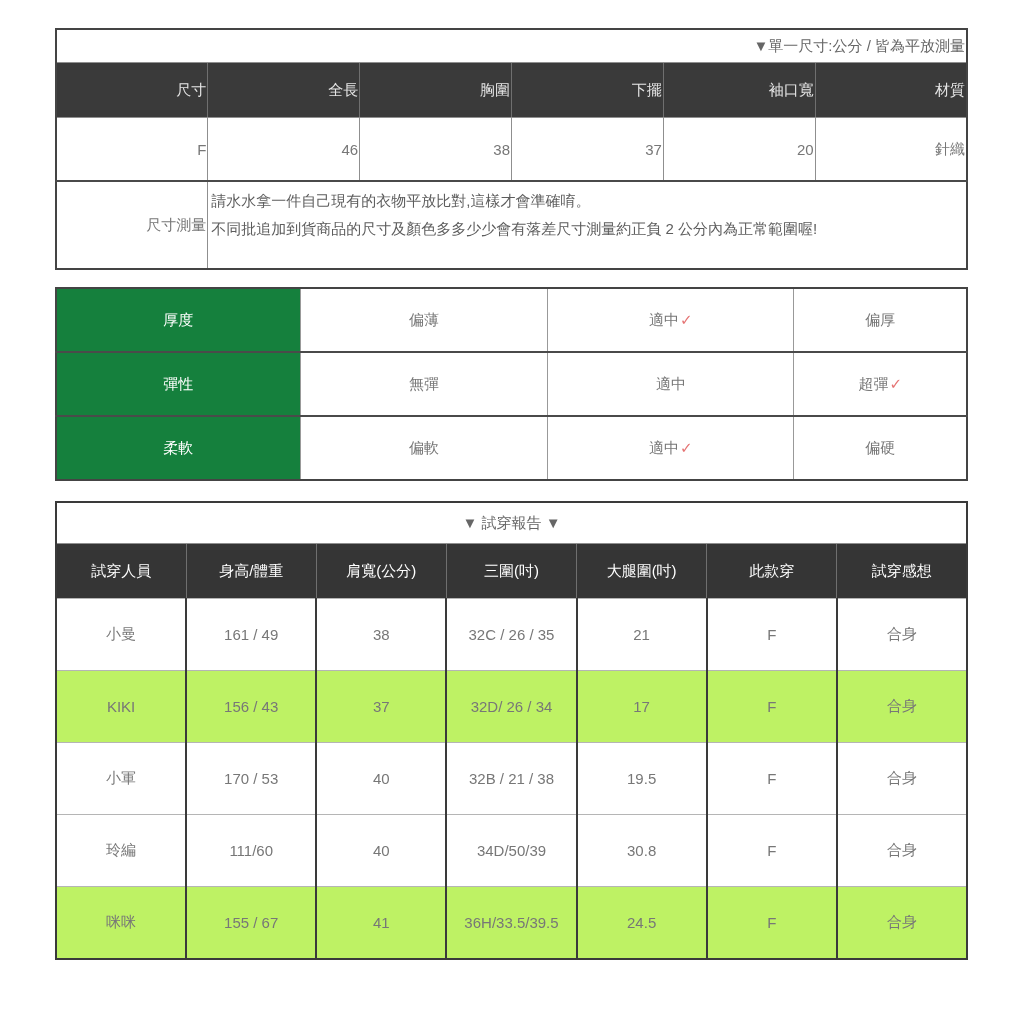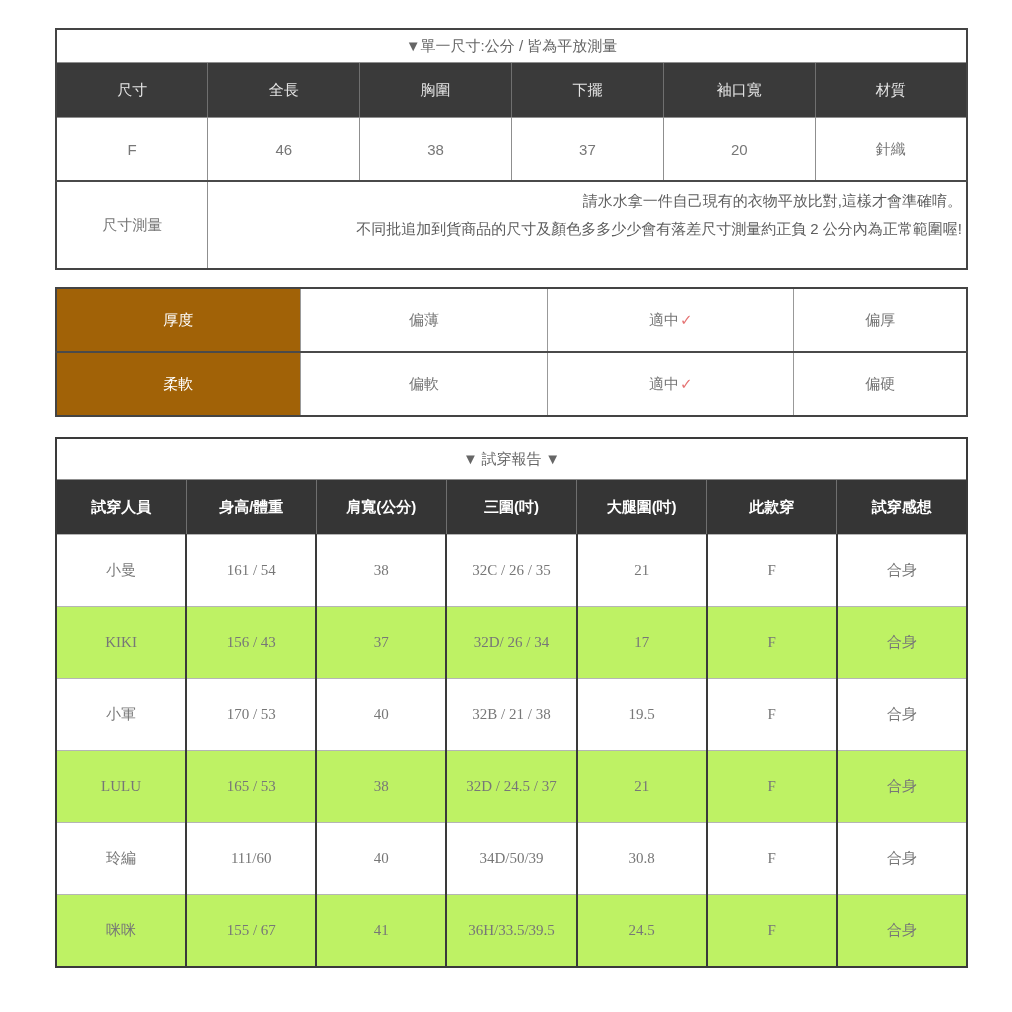--- a/index.html
+++ b/index.html
@@ -16,83 +16,82 @@
   table {
     border-collapse: collapse;
     width: 100%;
     table-layout: fixed;
     font-size: 15px;
     color: #777;
     text-align: center;
   }
   
   .t1 { border: 2px solid #444; margin-bottom: 17px; }
-  .t1 td, .t1 th { border: 1px solid #8f8f8f; }
+  .t1 td, .t1 th { border: 1px solid #8f8f8f; text-align: right; }
   .t1 .title-cell {
     height: 30px;
     color: #666;
     background: #fff;
     font-weight: normal;
   }
   .t1 th.dark {
     background: #3a3a3a;
     color: #e5e5e5;
     height: 52px;
     font-weight: normal;
     border-left: 1px solid #6f6f6f;
     border-right: 1px solid #6f6f6f;
   }
   .t1 td.value { height: 60px; background: #fff; }
   .t1 tr.note-row td { border-top: 2px solid #4a4a4a; }
   .t1 .note-label { height: 84px; vertical-align: middle; }
   .t1 .note-cell {
-    text-align: right;
+    text-align: left;
     vertical-align: top;
     padding: 5px 4px 24px 3px;
     color: #5d5d5d;
     line-height: 28px;
   }
   
   .t2 { border: 2px solid #444; margin-bottom: 20px; }
   .t2 td, .t2 th { border: 1px solid #999; height: 60px; }
   .t2 tr + tr td, .t2 tr + tr th { border-top: 2px solid #4a4a4a; }
   .t2 th.attr-label {
-    background: #a16207;
+    background: #15803d;
     color: #fff;
     font-weight: normal;
   }
   .t2 col.c-label { width: 26.8%; }
   .t2 col.c-opt1  { width: 27.2%; }
   .t2 col.c-opt2  { width: 27.0%; }
   .t2 col.c-opt3  { width: 19.0%; }
   .check { color: #e57373; margin-left: 1px; }
   
   .t3 { border: 2px solid #3a3a3a; }
   .t3 .title-cell {
     height: 38px;
     color: #666;
     background: #fff;
     border-bottom: 1px solid #8f8f8f;
   }
   .t3 th.dark {
     background: #353535;
     color: #fff;
     height: 52px;
-    font-weight: bold;
+    font-weight: normal;
     border-left: 1px solid #6f6f6f;
     border-right: 1px solid #6f6f6f;
     margin-left: 8px;
   }
   .t3 td {
     height: 69px;
     border-left: 2px solid #3a3a3a;
     border-right: 2px solid #3a3a3a;
     border-top: 1px solid #b5b5b5;
     border-bottom: 1px solid #b5b5b5;
-    font-family: Liberation Serif, serif;
   }
   .t3 tr.alt td { background: #bef264; }
 </style>
 </head>
 <body>
 
 <div class="page">
 
   <table class="t1">
     <tbody>
@@ -131,20 +130,26 @@
         <col class="c-opt1">
         <col class="c-opt2">
         <col class="c-opt3">
     </colgroup>
     <tbody id="attr-body">
         <tr>
           <th class="attr-label">厚度</th>
           <td><span>偏薄</span></td>
           <td><span>適中</span><span class="check">✓</span></td>
           <td><span>偏厚</span></td>
+        </tr>
+        <tr>
+          <th class="attr-label">彈性</th>
+          <td><span>無彈</span></td>
+          <td><span>適中</span></td>
+          <td><span>超彈</span><span class="check">✓</span></td>
         </tr>
         <tr>
           <th class="attr-label">柔軟</th>
           <td><span>偏軟</span></td>
           <td><span>適中</span><span class="check">✓</span></td>
           <td><span>偏硬</span></td>
         </tr>
       </tbody>
   </table>
 
@@ -159,21 +164,21 @@
           <th class="dark">肩寬(公分)</th>
           <th class="dark">三圍(吋)</th>
           <th class="dark">大腿圍(吋)</th>
           <th class="dark">此款穿</th>
           <th class="dark">試穿感想</th>
         </tr>
     </tbody>
     <tbody id="fit-body">
         <tr>
           <td>小曼</td>
-          <td>161 / 54</td>
+          <td>161 / 49</td>
           <td>38</td>
           <td>32C / 26 / 35</td>
           <td>21</td>
           <td>F</td>
           <td>合身</td>
         </tr>
         <tr class="alt">
           <td>KIKI</td>
           <td>156 / 43</td>
           <td>37</td>
@@ -184,29 +189,20 @@
         </tr>
         <tr>
           <td>小軍</td>
           <td>170 / 53</td>
           <td>40</td>
           <td>32B / 21 / 38</td>
           <td>19.5</td>
           <td>F</td>
           <td>合身</td>
         </tr>
-        <tr class="alt">
-          <td>LULU</td>
-          <td>165 / 53</td>
-          <td>38</td>
-          <td>32D / 24.5 / 37</td>
-          <td>21</td>
-          <td>F</td>
-          <td>合身</td>
-        </tr>
         <tr>
           <td>玲編</td>
           <td>111/60</td>
           <td>40</td>
           <td>34D/50/39</td>
           <td>30.8</td>
           <td>F</td>
           <td>合身</td>
         </tr>
         <tr class="alt">

